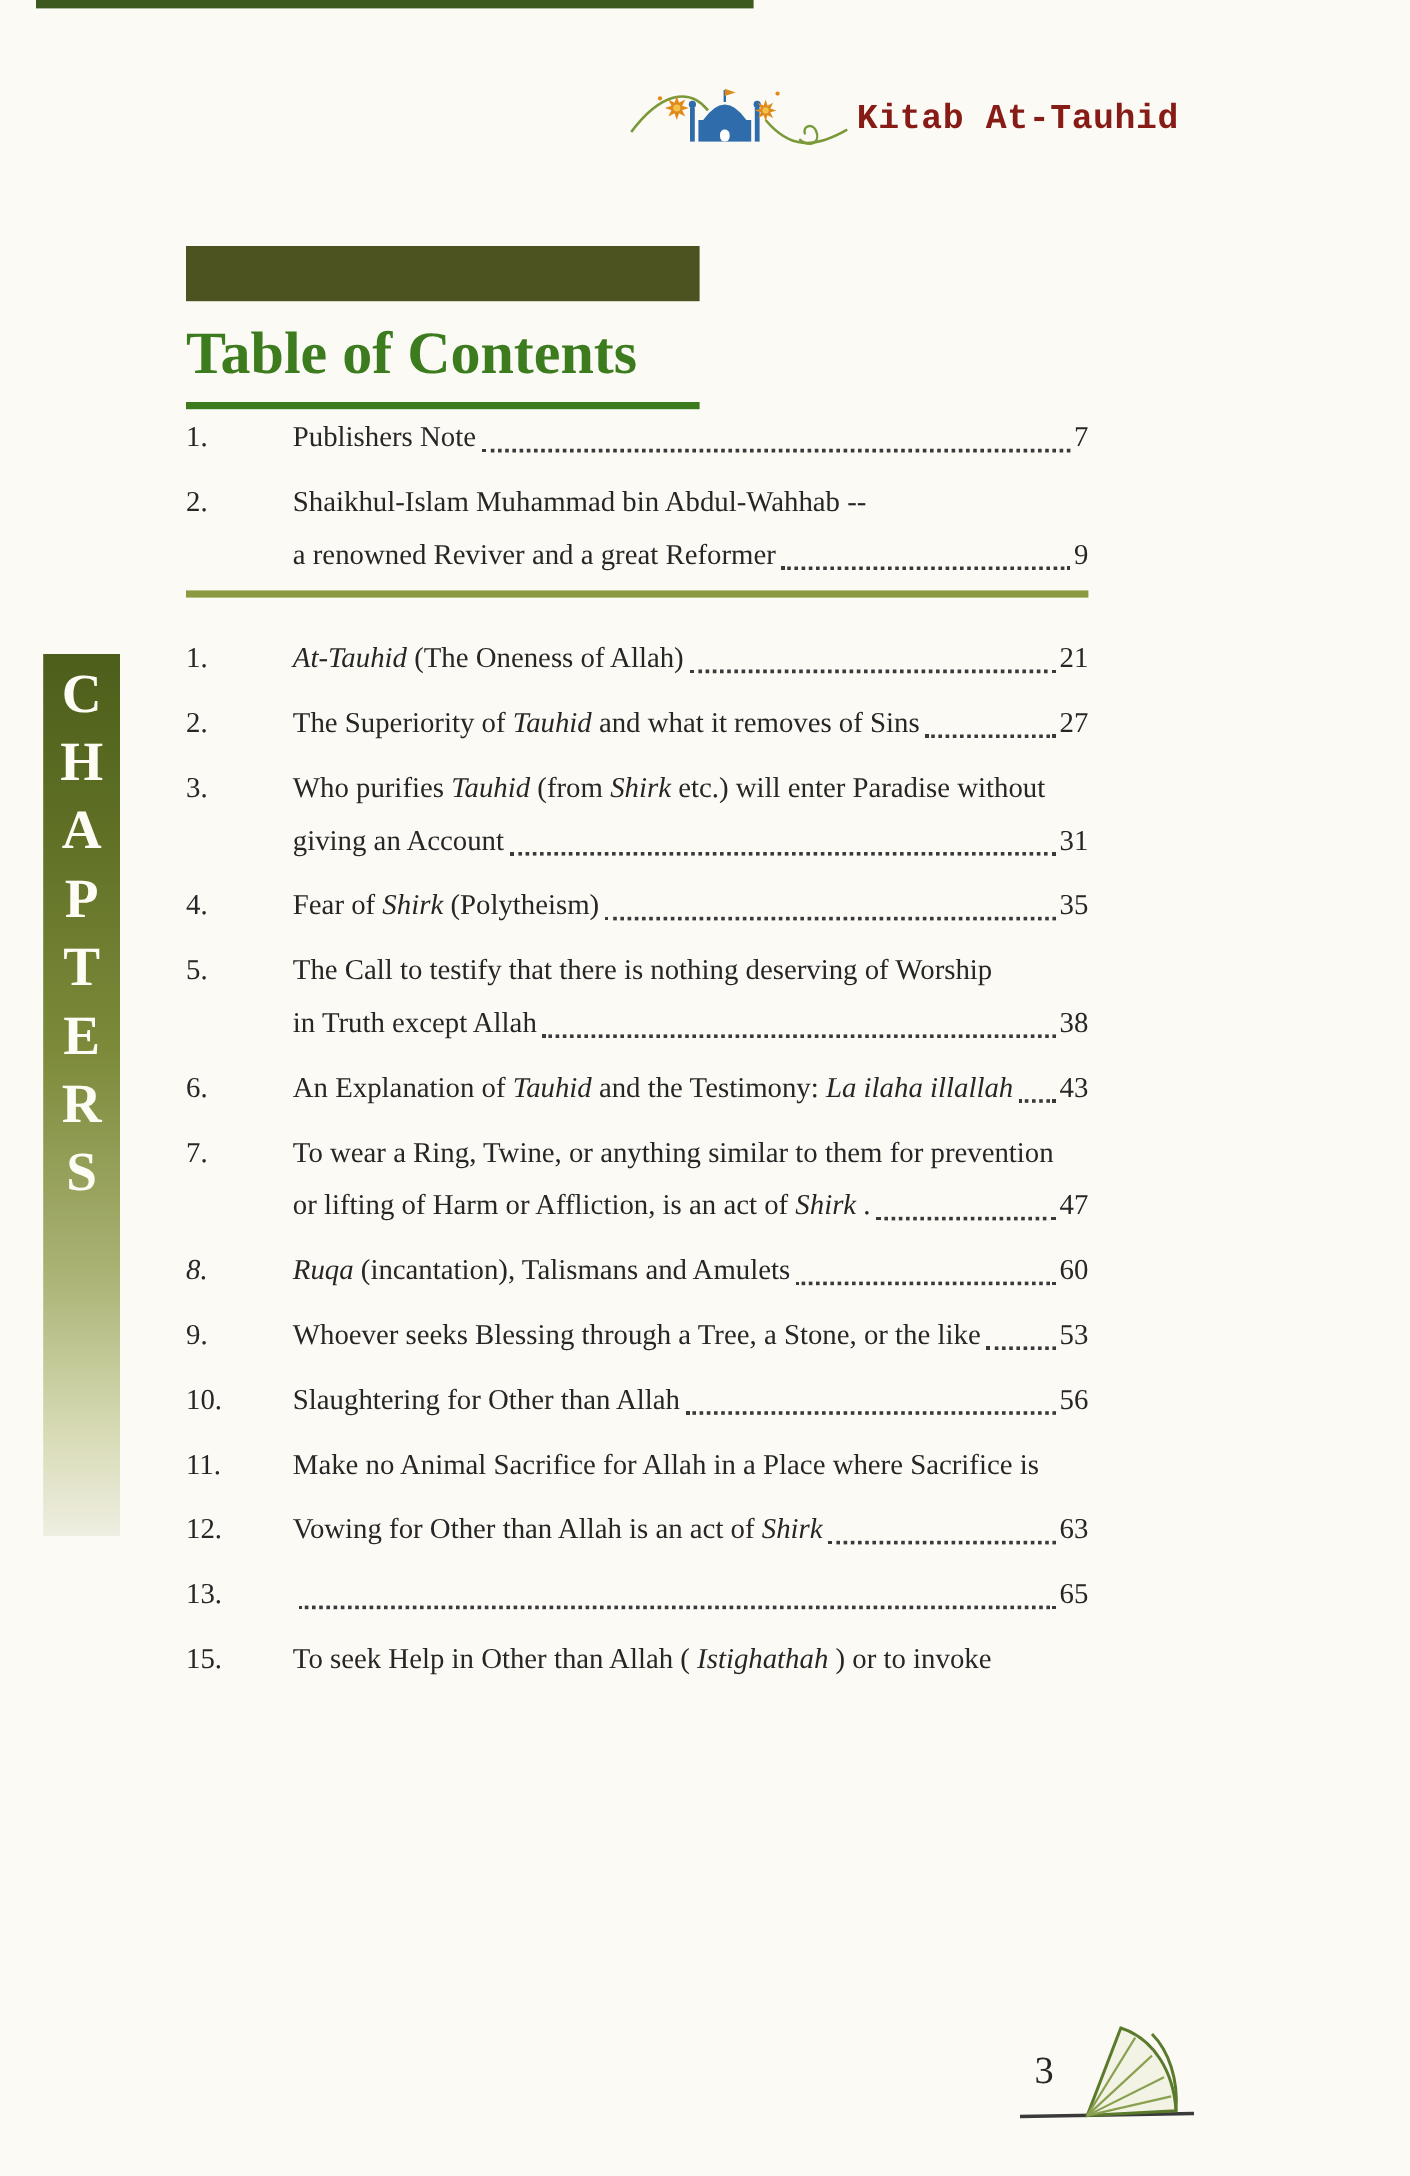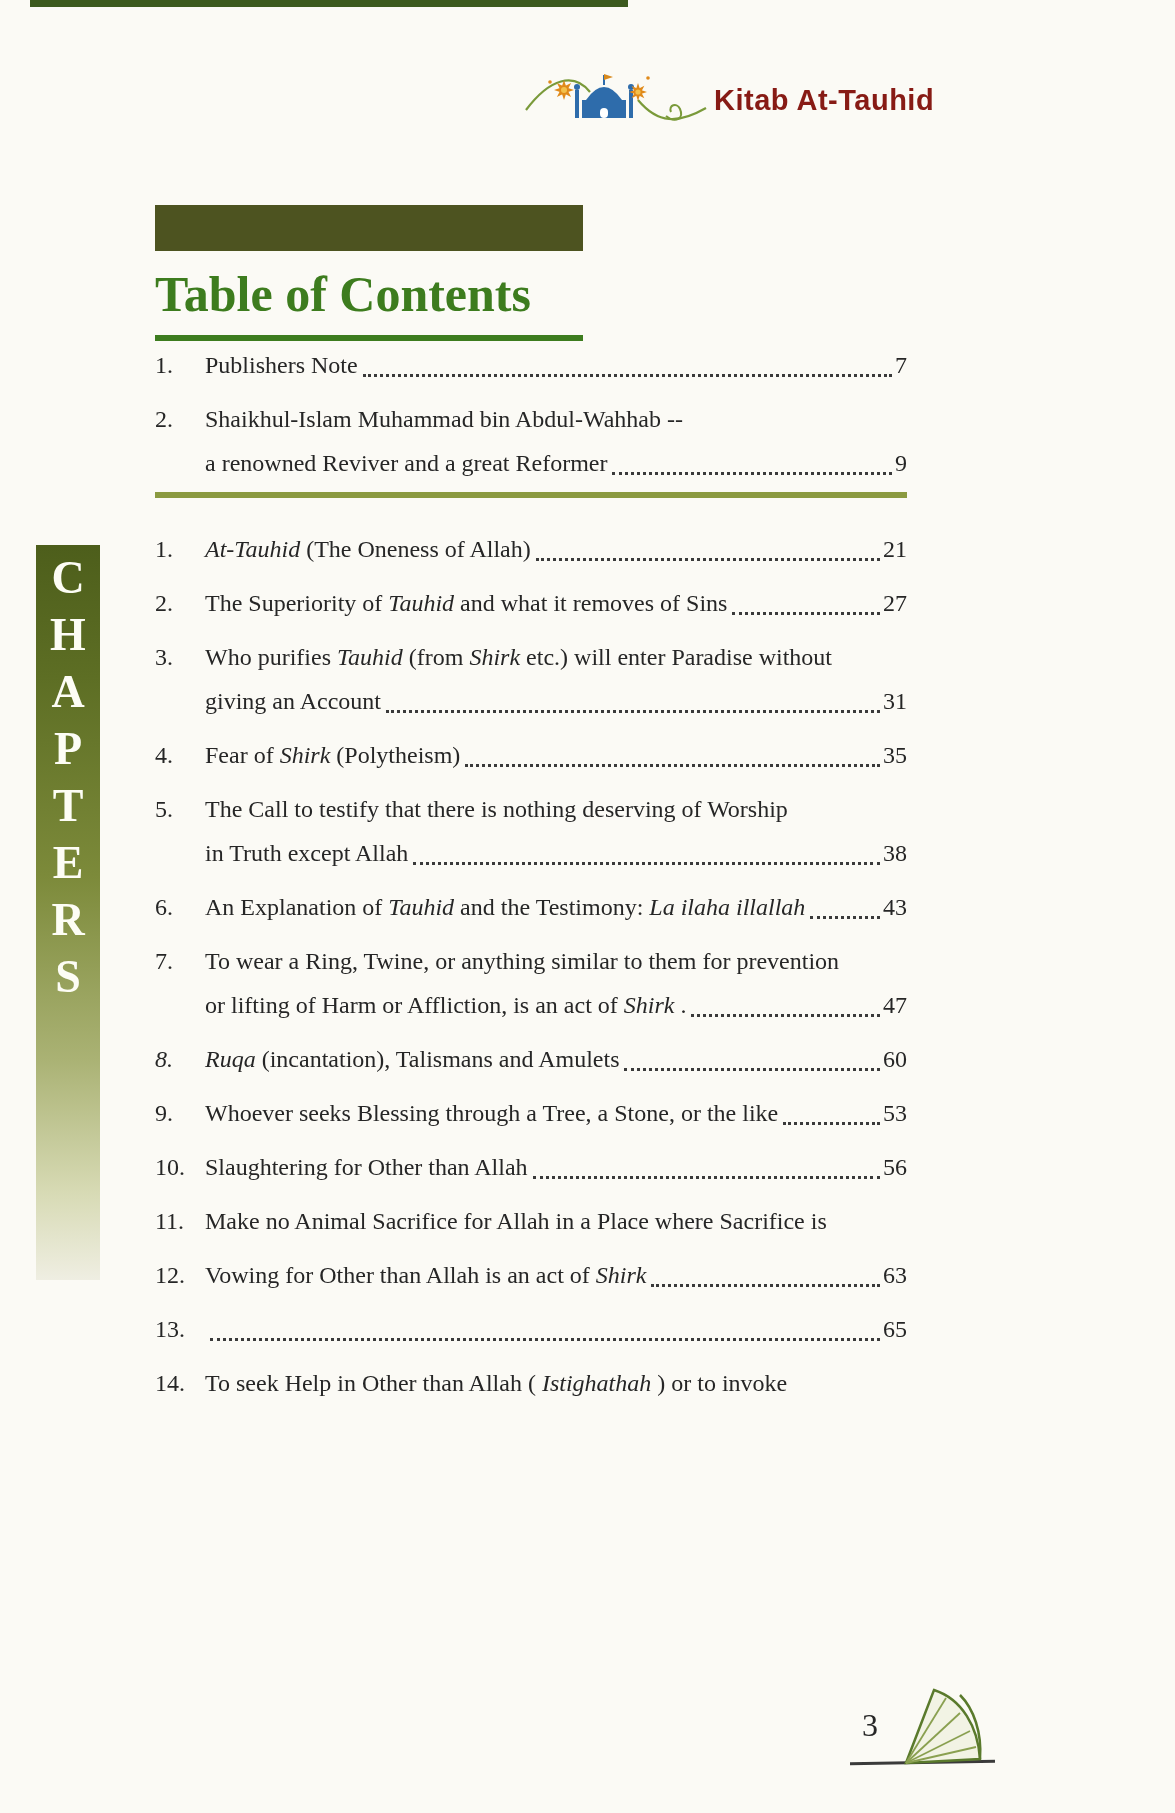--- a/index.html
+++ b/index.html
@@ -14,42 +14,42 @@
   .top-strip{
     position:absolute;top:0;left:30px;width:598px;height:7px;
     background:#3c5a1e;
   }
   
   .brand{
     position:absolute;top:66px;left:520px;
     display:flex;align-items:flex-end;gap:4px;
   }
   .brand-name{
-    font-family:Liberation Sans, sans-serif;
+    font-family:Liberation Mono, monospace;
     font-weight:bold;font-size:29px;line-height:60px;
     color:var(--maroon,#871b15);
     letter-spacing:.5px;
   }
   
   .title-block{position:absolute;left:155px;top:205px;width:428px;}
   .title-bar{height:46px;background:var(--olive,#4d5320);}
   .title{
     margin-top:14px;
     font-size:50px;font-weight:bold;
     color:var(--green,#3d7c1e);
     border-bottom:6px solid var(--green,#3d7c1e);
     padding-bottom:12px;
   }
   
   .front-matter{position:absolute;left:155px;top:343px;width:752px;}
   .chapters{position:absolute;left:155px;top:527px;width:752px;}
   .toc-entry{display:flex;font-size:24px;line-height:44px;margin-bottom:10px;}
   .toc-entry .num{flex:none;width:50px;}
   .toc-entry .num.it{font-style:italic;}
-  .toc-entry .body{flex:1;min-width:0;display:block;}
+  .toc-entry .body{flex:1;min-width:0;display:block;margin-left:39px;}
   .toc-entry .line{display:flex;}
   .toc-entry .txt{white-space:nowrap;}
   .toc-entry .leader{
     flex:1;min-width:14px;
     border-bottom:3px dotted #3a3a3a;
     align-self:flex-end;
     margin:0 3px 10px 5px;
   }
   .toc-entry .pg{flex:none;}
   .divider{
@@ -297,21 +297,21 @@
       <div class="toc-entry">
         <span class="num">13.</span>
         <span class="body">
           <span class="line">
             <span class="leader"></span>
             <span class="pg">65</span>
           </span>
         </span>
       </div>
       <div class="toc-entry">
-        <span class="num">14.</span>
+        <span class="num">15.</span>
         <span class="body">
           <span class="line">
             <span class="txt"><span>To seek Help in Other than Allah ( </span><i>Istighathah</i><span> ) or to invoke</span></span>
           </span>
         </span>
       </div>
     </div>
 
   <div class="footer">
     <span class="pageno">3</span>

